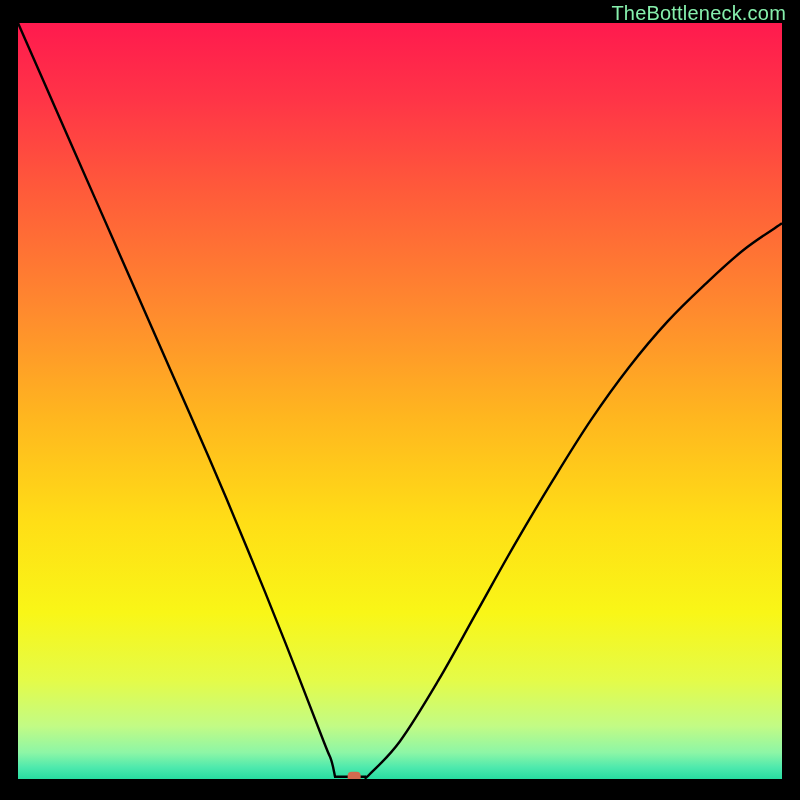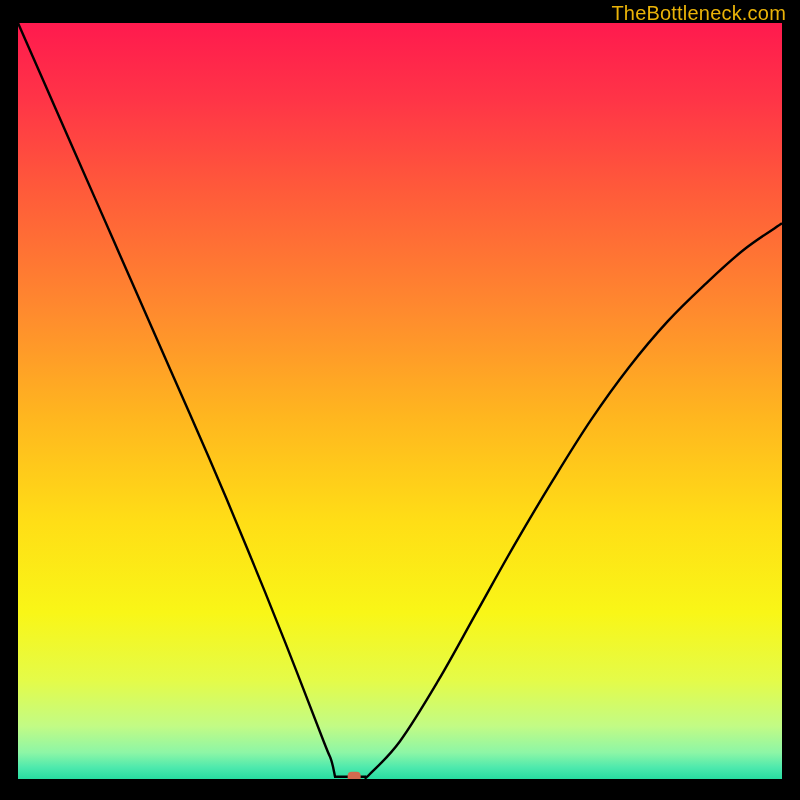--- a/index.html
+++ b/index.html
@@ -23,21 +23,21 @@
     position: absolute;
     left: 0;
     top: 0;
     width: 764px;
     height: 756px;
   }
   .watermark {
     position: absolute;
     top: 2px;
     right: 14px;
-    color: #eab308;
+    color: #86efac;
     font-size: 20px;
     font-weight: 500;
     letter-spacing: 0.2px;
   }
 </style>
 </head>
 <body>
 
 <div class="watermark">TheBottleneck.com</div>
 

